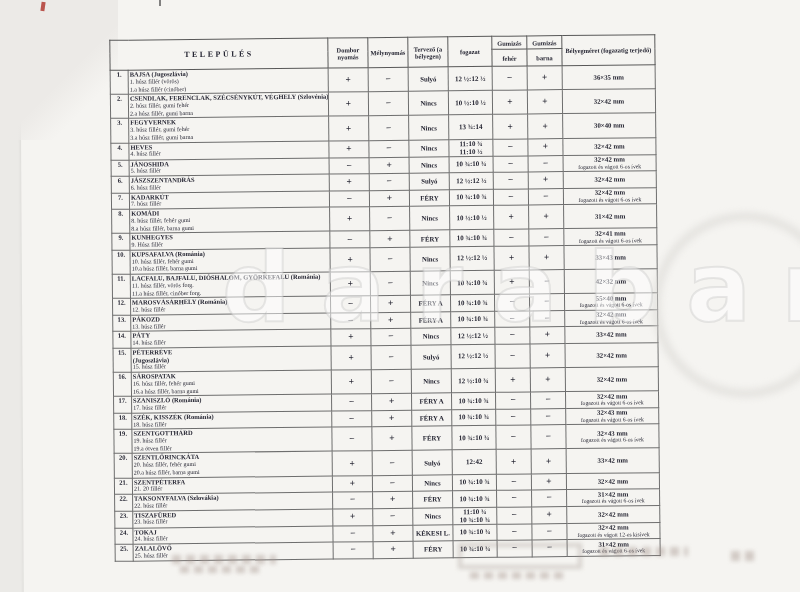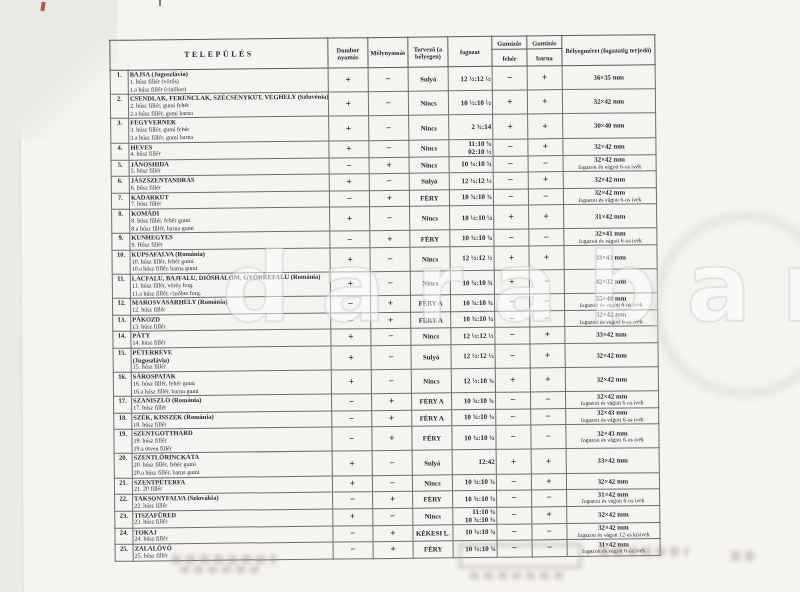--- a/index.html
+++ b/index.html
@@ -30,21 +30,21 @@
   th{font-weight:bold;font-size:6.4px;line-height:7px;text-align:center;vertical-align:middle;}
   .th-telepules{font-size:8px;letter-spacing:2.5px;}
   .th-top{height:13px;}
   .th-bottom{height:17px;}
   td.num{font-weight:bold;font-size:6.6px;text-align:center;vertical-align:top;line-height:8px;}
   td.name{vertical-align:top;text-align:left;}
   .nm{font-weight:bold;font-size:6.5px;line-height:7.8px;white-space:nowrap;}
   .sb{font-size:6px;line-height:7.7px;white-space:nowrap;}
   td.pm{font-weight:bold;font-size:9.5px;text-align:center;vertical-align:middle;line-height:9px;}
   td.tv{font-weight:bold;font-size:6.8px;text-align:center;vertical-align:middle;}
-  td.fg{font-weight:bold;font-size:7px;text-align:right;vertical-align:middle;}
+  td.fg{font-weight:bold;font-size:7px;text-align:center;vertical-align:middle;}
   .fg-line{line-height:8px;}
   td.mr{text-align:center;vertical-align:middle;font-weight:bold;}
   .mr-main{font-size:6.8px;line-height:7.5px;}
   .mr-note{font-size:5.7px;line-height:6.5px;font-weight:normal;}
   
   .watermark{
     position:absolute;left:222px;top:232px;z-index:6;
     font-family:"DejaVu Sans","Liberation Sans",sans-serif;
     font-weight:bold;font-size:96px;letter-spacing:30px;
     color:rgba(255,255,255,0.48);
@@ -164,40 +164,40 @@
     <td class="num">3.</td>
     <td class="name">
             <div class="nm">FEGYVERNEK</div>
             <div class="sb">3. húsz fillér, gumi fehér</div>
             <div class="sb">3.a húsz fillér, gumi barna</div>
           </td>
     <td class="pm">+</td>
     <td class="pm">−</td>
     <td class="tv">Nincs</td>
     <td class="fg">
-            <div class="fg-line">2 ¾:14</div>
+            <div class="fg-line">13 ¾:14</div>
           </td>
     <td class="pm">+</td>
     <td class="pm">+</td>
     <td class="mr">
             <div class="mr-main">30×40 mm</div>
           </td>
   </tr>
         <tr style="height: 15.6px;">
     <td class="num">4.</td>
     <td class="name">
             <div class="nm">HEVES</div>
             <div class="sb">4. húsz fillér</div>
           </td>
     <td class="pm">+</td>
     <td class="pm">−</td>
     <td class="tv">Nincs</td>
     <td class="fg">
             <div class="fg-line">11:10 ¾</div>
-            <div class="fg-line">02:10 ½</div>
+            <div class="fg-line">11:10 ½</div>
           </td>
     <td class="pm">−</td>
     <td class="pm">+</td>
     <td class="mr">
             <div class="mr-main">32×42 mm</div>
           </td>
   </tr>
         <tr style="height: 15.6px;">
     <td class="num">5.</td>
     <td class="name">

